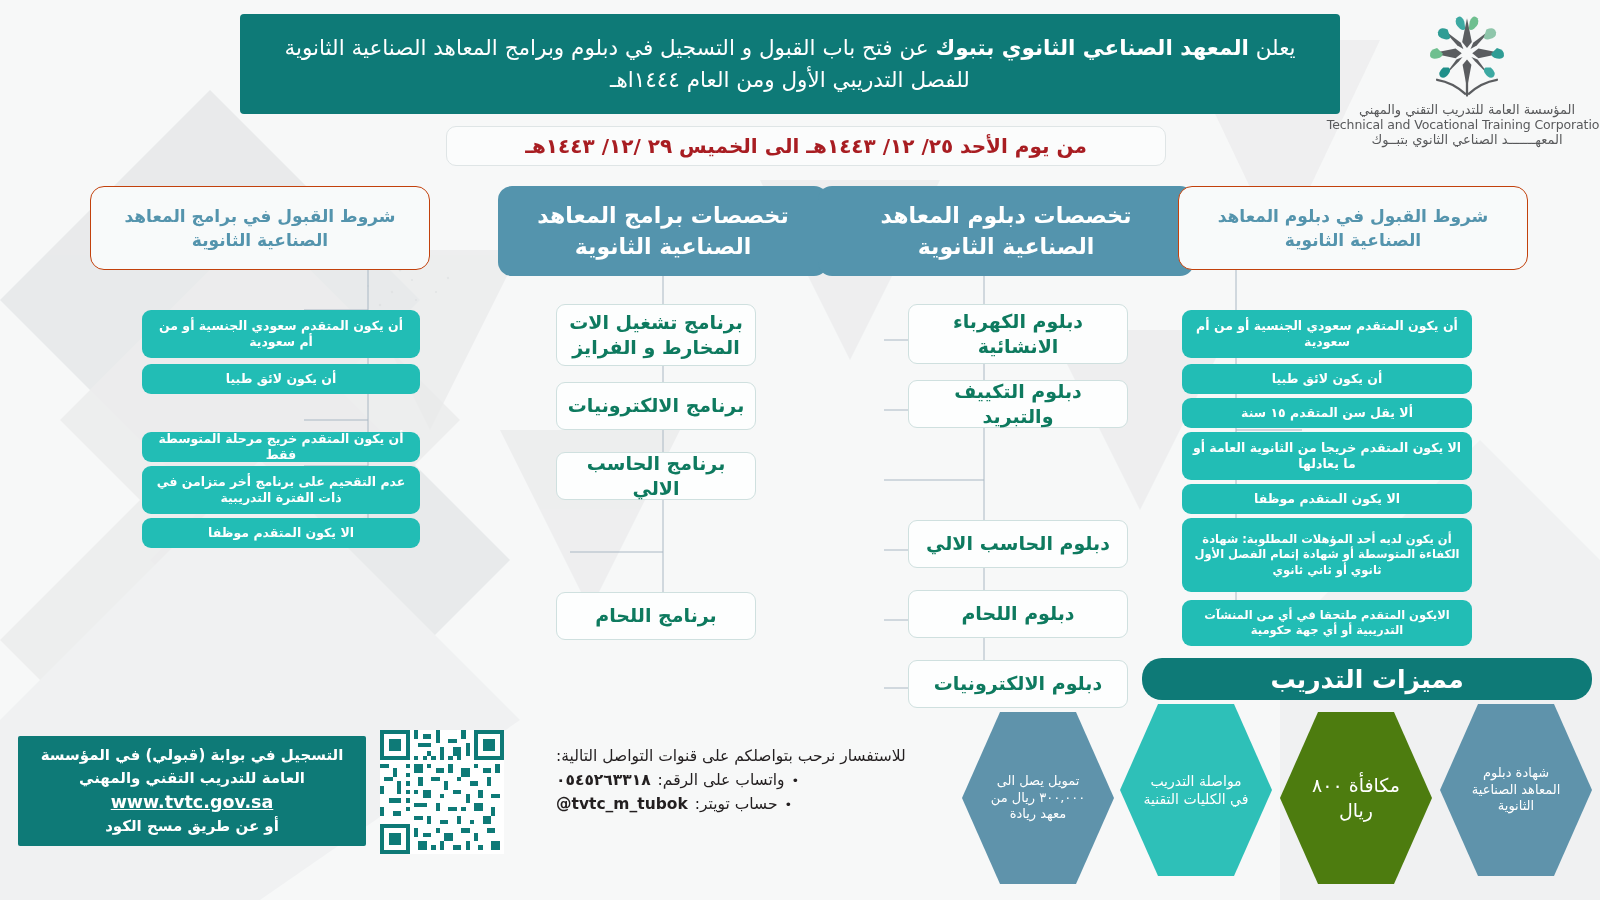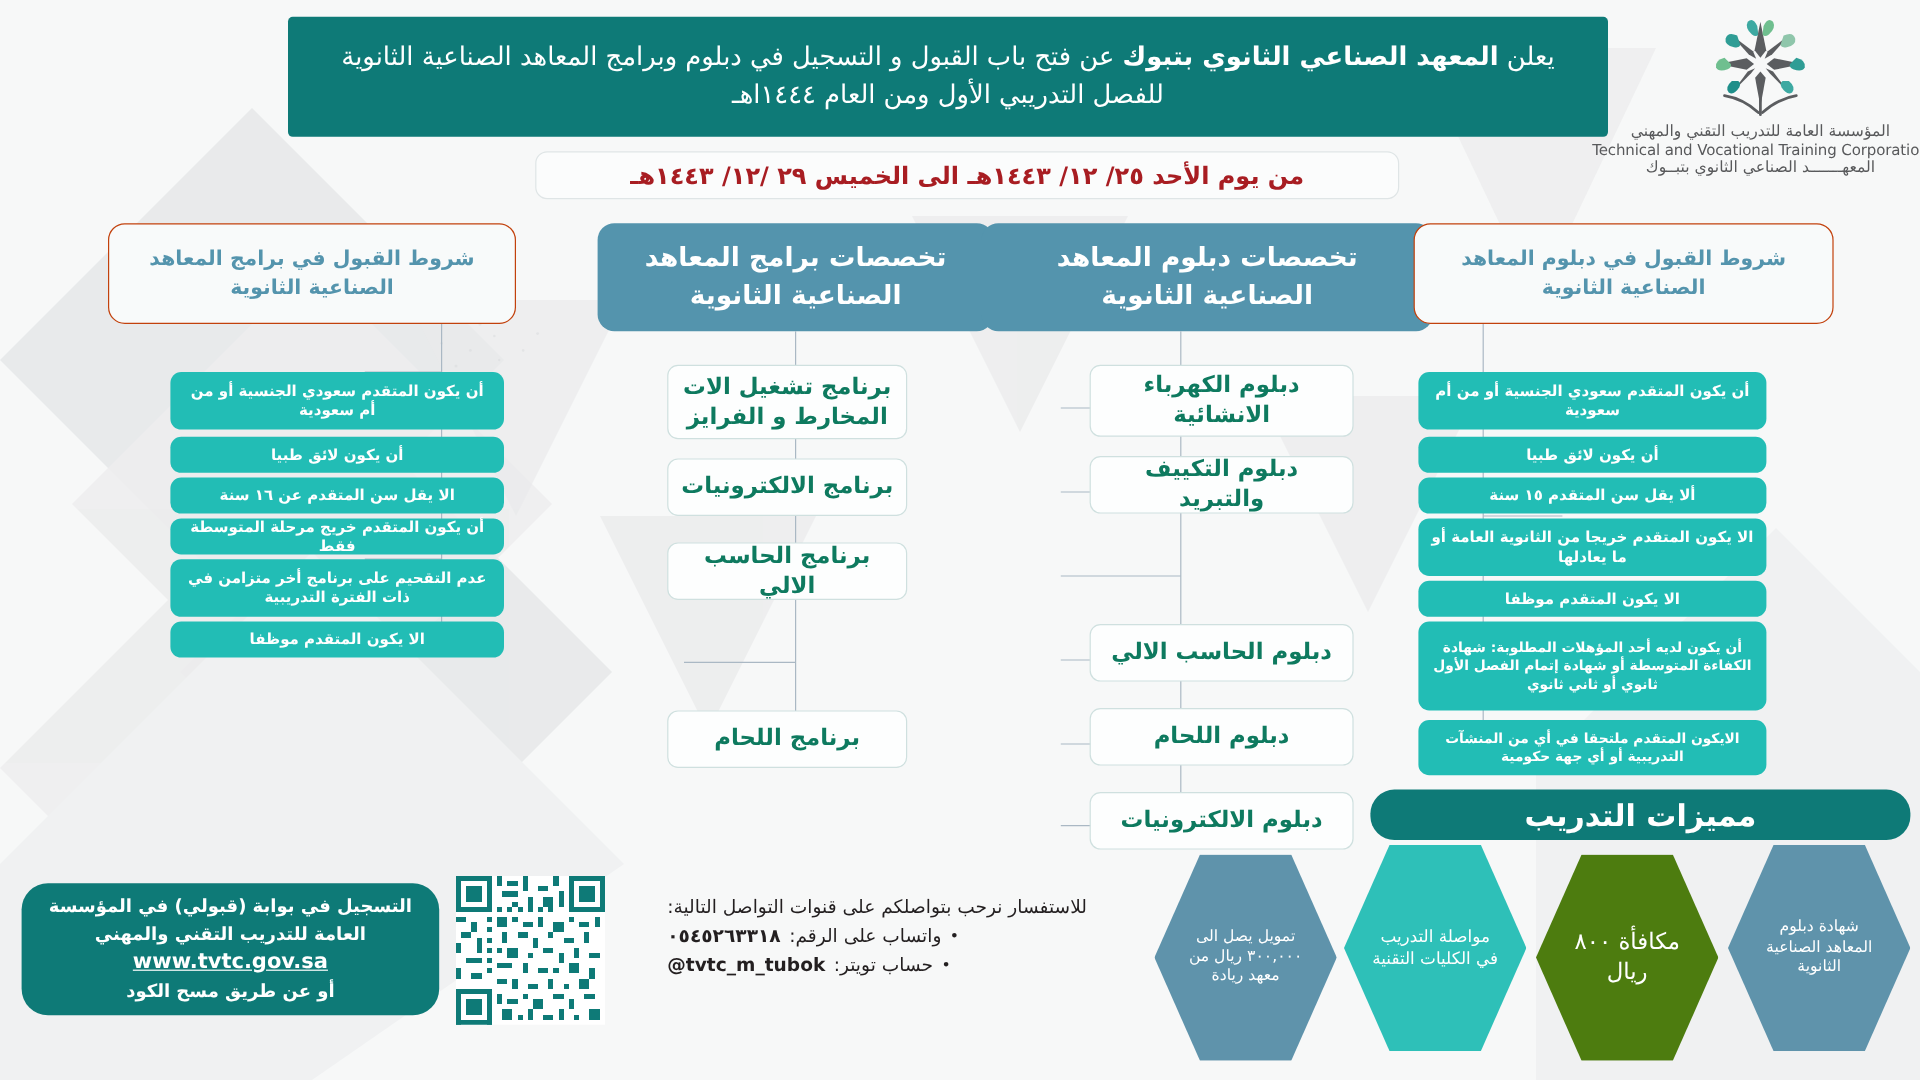--- a/index.html
+++ b/index.html
@@ -90,21 +90,21 @@
   .hex {
     position:absolute; width:152px; height:172px;
     clip-path:polygon(25% 0%,75% 0%,100% 50%,75% 100%,25% 100%,0% 50%);
     display:flex; align-items:center; justify-content:center;
     text-align:center; color:#ffffff; line-height:1.3; padding:0 22px;
   }
 
   
   .reg-box {
     position:absolute; left:18px; top:736px; width:348px; height:110px;
-    background:#0e7a77; border-radius:22px;
+    background:#0e7a77; border-radius:2px;
     display:flex; align-items:center; justify-content:center;
     text-align:center; padding:8px 16px;
   }
   .reg-text { color:#ffffff; font-size:15px; line-height:1.5; font-weight:bold; }
   .reg-text .url { font-size:17.5px; text-decoration:underline; display:block; }
 
   .qr { position:absolute; left:372px; top:730px; width:140px; height:124px; }
   .qr svg { width:100%; height:100%; }
 
   
@@ -211,21 +211,20 @@
   <div class="col" id="col-0" style="left:90px; width:340px;">
     <div class="col-head outline" style="height:84px;">شروط القبول في برامج المعاهد الصناعية الثانوية</div>
     <div class="tree">
       <svg width="340" height="420" style="top:84px;">
         <path d="M278,0 L278,262" stroke="#aab8c4" stroke-width="1" fill="none"></path>
         <path d="M278,40 L214,40 M278,82 L214,82 M278,116 L214,116 M278,150 L214,150 M278,196 L214,196 M278,262 L214,262" stroke="#aab8c4" stroke-width="1" fill="none"></path>
       </svg>
     </div>
     <div class="item chip" style="right:10px; top:124px;  width:278px; height:48px;">أن يكون المتقدم سعودي الجنسية أو من أم سعودية</div>
     <div class="item chip" style="right:10px; top:178px;  width:278px; height:30px;">أن يكون لائق طبيا</div>
-    <div class="item chip" style="right:10px; top:212px;  width:278px; height:30px;">الا يقل سن المتقدم عن ١٦ سنة</div>
     <div class="item chip" style="right:10px; top:246px;  width:278px; height:30px;">أن يكون المتقدم خريج مرحلة المتوسطة فقط</div>
     <div class="item chip" style="right:10px; top:280px;  width:278px; height:48px;">عدم التقحيم على برنامج أخر متزامن في ذات الفترة التدريبية</div>
     <div class="item chip" style="right:10px; top:332px;  width:278px; height:30px;">الا يكون المتقدم موظفا</div>
   </div>
 
   <div class="col" id="col-1" style="left:458px; width:330px;margin-left:40px;">
     <div class="col-head filled" style="height:90px;">تخصصات برامج المعاهد الصناعية الثانوية</div>
     <div class="tree">
       <svg width="330" height="420" style="top:90px;">
         <path d="M165,0 L165,344" stroke="#aab8c4" stroke-width="1" fill="none"></path>

